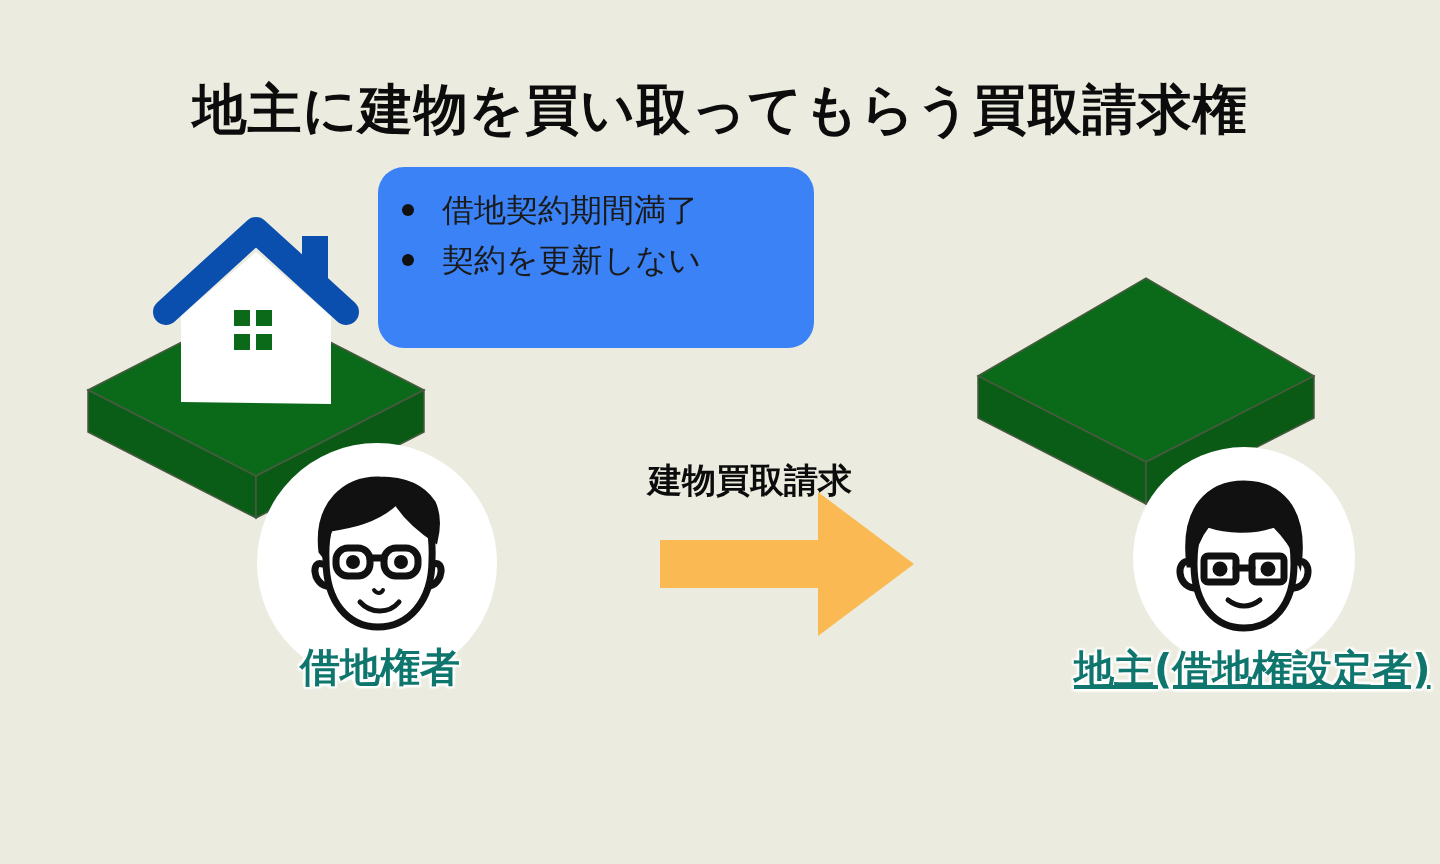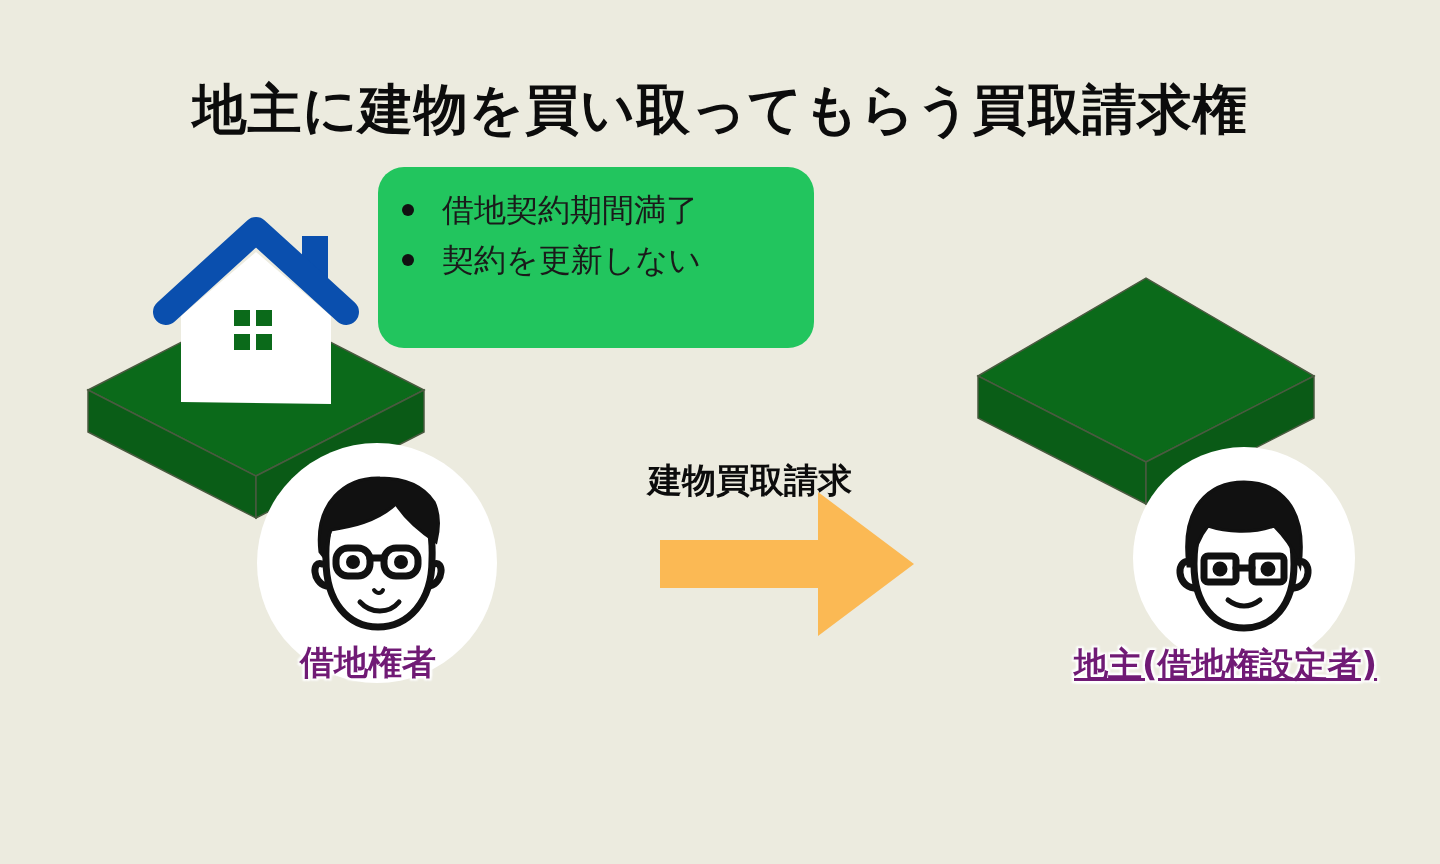--- a/index.html
+++ b/index.html
@@ -1,26 +1,26 @@
 <!DOCTYPE html>
 <html><head>
 <meta charset="utf-8">
 <style>
   html, body { margin:0; padding:0; }
   body { width:1440px; height:864px; background:#ecebdf; position:relative; overflow:hidden;
          font-family:"DejaVu Sans", sans-serif; color:#111; }
   .title { position:absolute; left:0; top:62px; width:1440px; text-align:center;
            font-size:54px; font-weight:bold; letter-spacing:1px; color:#0c0c0c;margin-top:12px; }
   .cond-box { position:absolute; left:378px; top:167px; width:436px; height:181px;
-              background:#22c55e; border-radius:26px; box-sizing:border-box; padding:18px 0 0 24px; }
+              background:#3b82f6; border-radius:26px; box-sizing:border-box; padding:18px 0 0 24px; }
   .cond-box ul { margin:0; padding:0; list-style:none; }
   .cond-box li { font-size:32px; line-height:50px; color:#1a1a1a; display:flex; align-items:center; }
   .cond-box li .dot { width:12px; height:12px; border-radius:50%; background:#111; margin-right:28px; flex:none; }
   svg.abs { position:absolute; overflow:visible; }
-  .label { position:absolute; font-size:34px; font-weight:bold; color:#701a75;
+  .label { position:absolute; font-size:40px; font-weight:bold; color:#0f766e;
            text-shadow: 0 0 3px #fff, 0 0 3px #fff, 0 0 4px #fff, 2px 2px 2px #fff, -2px -2px 2px #fff, 2px -2px 2px #fff, -2px 2px 2px #fff; }
   .arrow-label { position:absolute; left:648px; top:446px; font-size:34px; font-weight:bold; color:#0c0c0c;margin-top:12px; }
 </style>
 </head>
 <body>
 
 <div class="title">地主に建物を買い取ってもらう買取請求権</div>
 
 <svg class="abs" style="left:86px;top:212px;" width="340" height="310" viewBox="0 0 340 310">
   <g>

